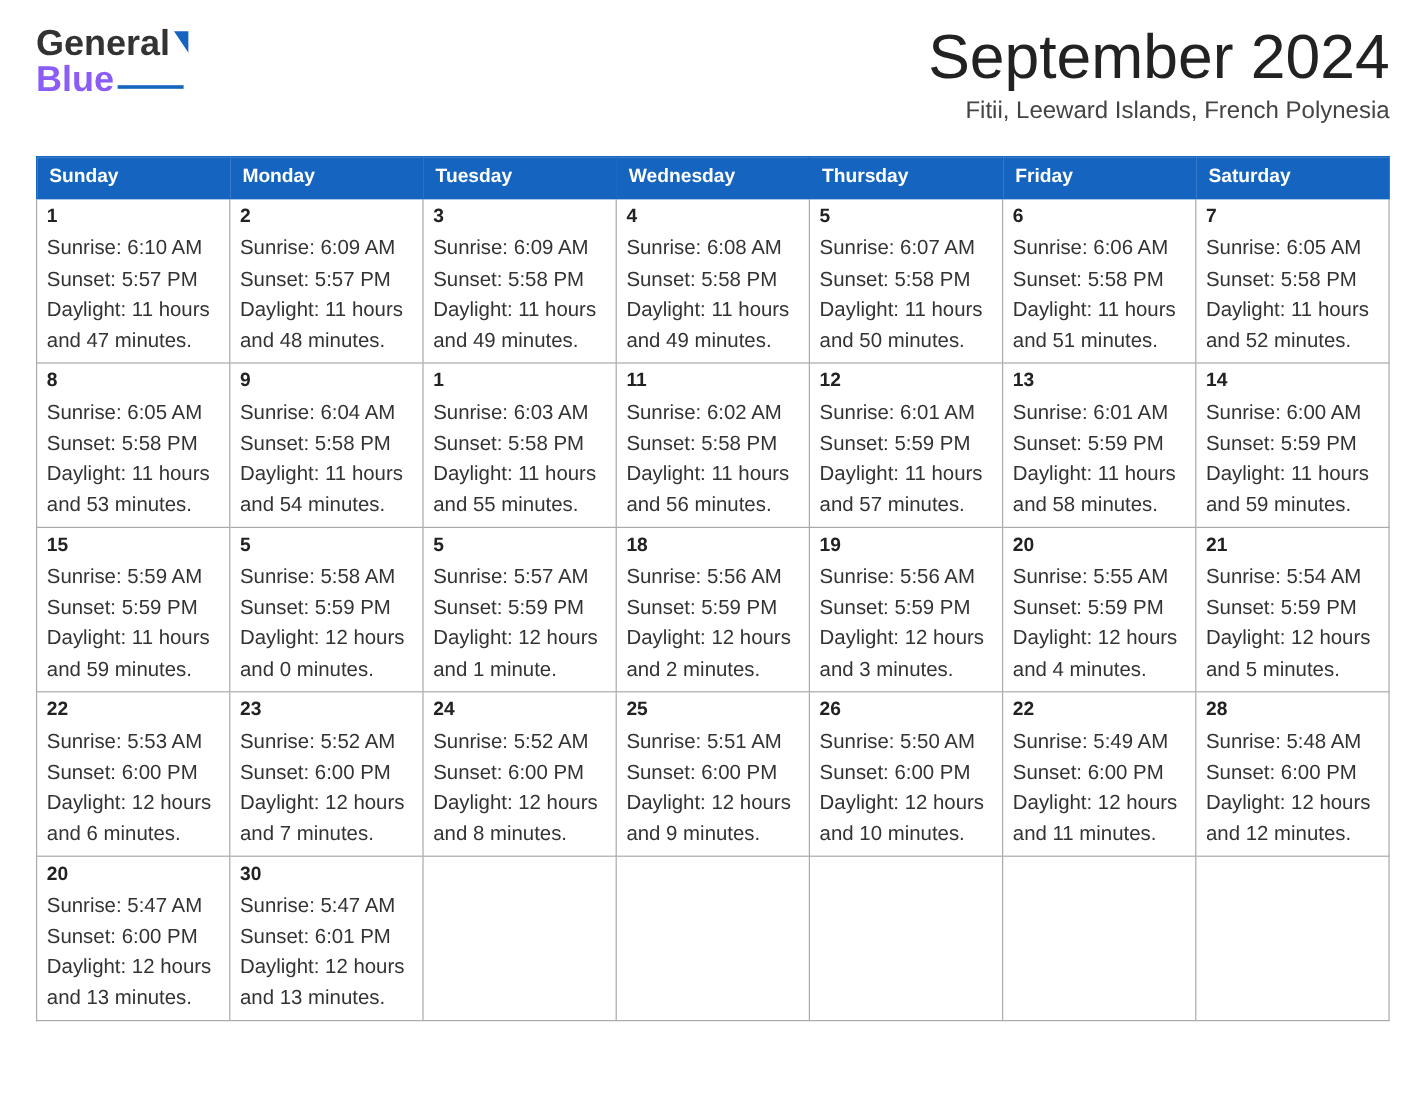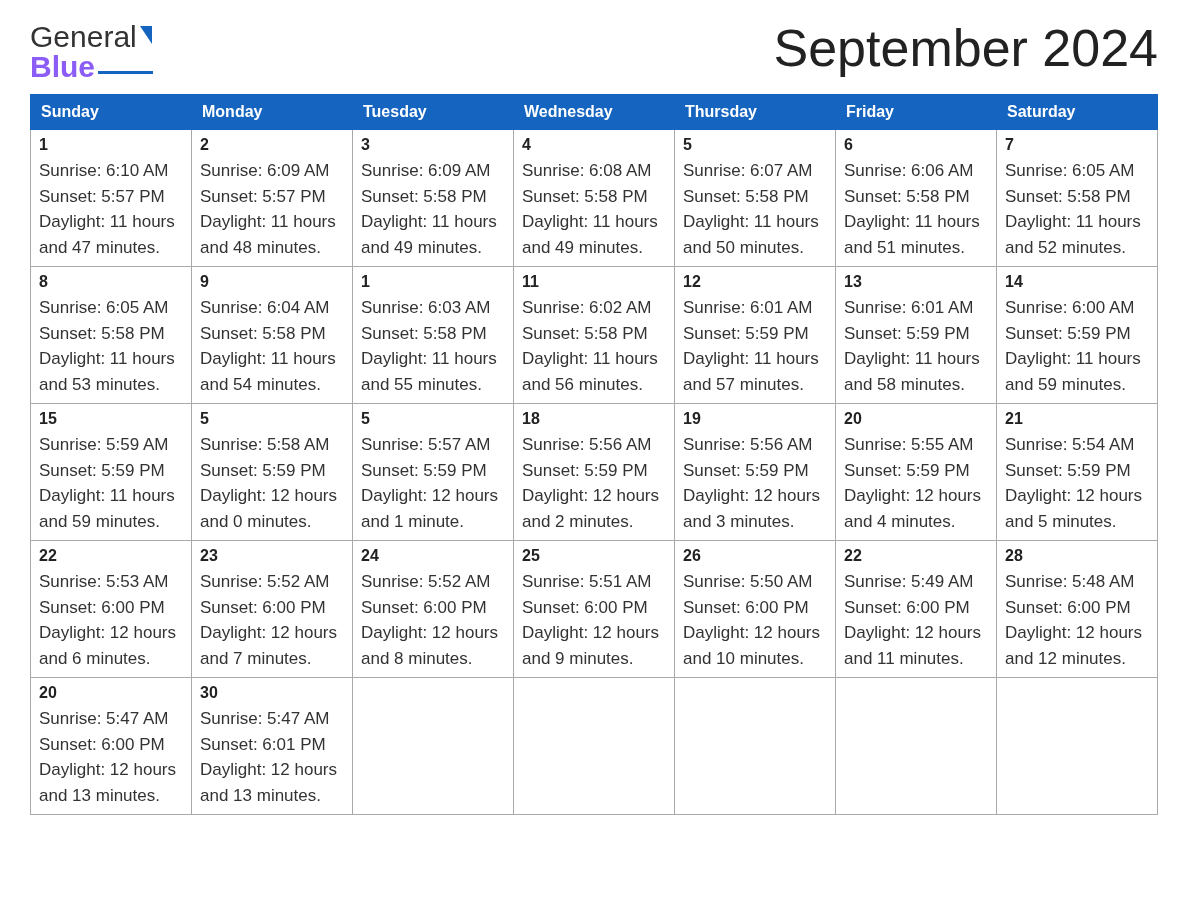--- a/index.html
+++ b/index.html
@@ -31,21 +31,21 @@
       line-height: 1.1;
     }
     .location-title {
       font-size: 20px;
       color: #444;
       margin-top: 4px;
     }
     table {
       width: 100%;
       border-collapse: collapse;
-      margin-top: 10px;
+      margin-top: 26px;
     }
     th {
       background-color: #1565C0;
       color: #fff;
       font-size: 16px;
       font-weight: bold;
       padding: 8px 10px;
       text-align: left;
       border: 1px solid #1565C0;
     }
@@ -76,30 +76,31 @@
     tr:last-child td {
       height: 120px;
     }
   </style>
 </head>
 <body>
 
 <div class="header">
   <div class="logo">
     <div style="display:flex; align-items:center;">
-      <span style="font-size:30px; font-weight:normal; color:#333; font-family:Arial;">General</span>
+      <span style="font-size:30px; font-weight:bold; color:#333; font-family:Arial;">General</span>
       <span style="display:inline-block; width:0; height:0; border-left:12px solid transparent; border-right:0; border-top:18px solid #1565C0; margin-left:3px; margin-top:-4px;"></span>
     </div>
     <div style="display:flex; align-items:center; margin-top:-4px;">
       <span style="font-size:30px; font-weight:bold; color:#8b5cf6; font-family:Arial;">Blue</span>
       <div style="height:3px; background:#1565C0; width:55px; margin-left:3px; margin-top:10px;"></div>
     </div>
   </div>
   <div class="title-block">
     <div class="month-title">September 2024</div>
+    <div class="location-title">Fitii, Leeward Islands, French Polynesia</div>
   </div>
 </div>
 
 <table>
   <thead>
     <tr id="header-row">
         <th>Sunday</th>
         <th>Monday</th>
         <th>Tuesday</th>
         <th>Wednesday</th>

